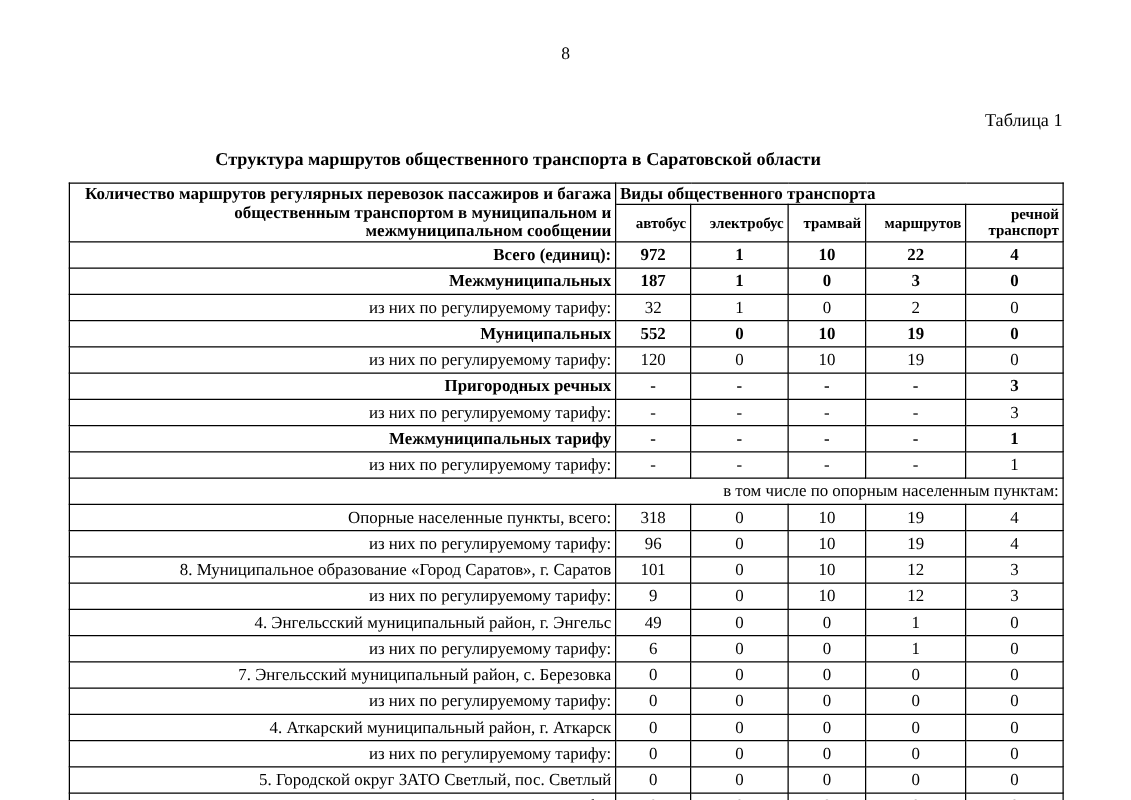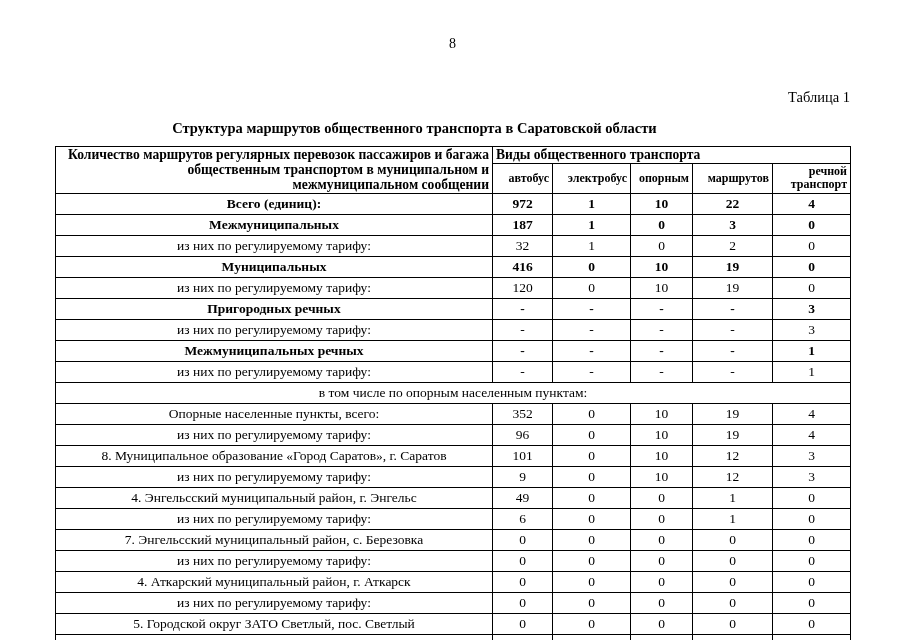--- a/index.html
+++ b/index.html
@@ -70,21 +70,21 @@
     font-weight: bold;
     font-size: 13.6px;
   }
   .sub-hdr {
     text-align: right;
     font-weight: bold;
     font-size: 12px;
     line-height: 1.08;
   }
   td.label {
-    text-align: center;
+    text-align: right;
     padding-left: 5px;
     height: 20px;
   }
   td.num {
     text-align: center;
     height: 20px;
   }
   .bold {
     font-weight: bold;
   }
@@ -121,21 +121,21 @@
         <col class="c5">
     </colgroup>
     <thead>
       <tr>
         <td class="hdr-left" rowspan="2">Количество маршрутов регулярных перевозок пассажиров и багажа общественным транспортом в муниципальном и межмуниципальном сообщении</td>
         <td class="hdr-center" colspan="5">Виды общественного транспорта</td>
       </tr>
       <tr>
         <td class="sub-hdr">автобус</td>
         <td class="sub-hdr">электробус</td>
-        <td class="sub-hdr">опорным</td>
+        <td class="sub-hdr">трамвай</td>
         <td class="sub-hdr">маршрутов</td>
         <td class="sub-hdr">речной транспорт</td>
       </tr>
     </thead>
     <tbody id="tbody">
         <tr>
           <td class="label bold">Всего (единиц):</td>
           <td class="num bold">972</td>
           <td class="num bold">1</td>
           <td class="num bold">10</td>
@@ -153,21 +153,21 @@
         <tr>
           <td class="label">из них по регулируемому тарифу:</td>
           <td class="num">32</td>
           <td class="num">1</td>
           <td class="num">0</td>
           <td class="num">2</td>
           <td class="num">0</td>
         </tr>
         <tr>
           <td class="label bold">Муниципальных</td>
-          <td class="num bold">416</td>
+          <td class="num bold">552</td>
           <td class="num bold">0</td>
           <td class="num bold">10</td>
           <td class="num bold">19</td>
           <td class="num bold">0</td>
         </tr>
         <tr>
           <td class="label">из них по регулируемому тарифу:</td>
           <td class="num">120</td>
           <td class="num">0</td>
           <td class="num">10</td>
@@ -184,41 +184,41 @@
         </tr>
         <tr>
           <td class="label">из них по регулируемому тарифу:</td>
           <td class="num">-</td>
           <td class="num">-</td>
           <td class="num">-</td>
           <td class="num">-</td>
           <td class="num">3</td>
         </tr>
         <tr>
-          <td class="label bold">Межмуниципальных речных</td>
+          <td class="label bold">Межмуниципальных тарифу</td>
           <td class="num bold">-</td>
           <td class="num bold">-</td>
           <td class="num bold">-</td>
           <td class="num bold">-</td>
           <td class="num bold">1</td>
         </tr>
         <tr>
           <td class="label">из них по регулируемому тарифу:</td>
           <td class="num">-</td>
           <td class="num">-</td>
           <td class="num">-</td>
           <td class="num">-</td>
           <td class="num">1</td>
         </tr>
         <tr>
           <td class="label full-row" colspan="6">в том числе по опорным населенным пунктам:</td>
         </tr>
         <tr>
           <td class="label">Опорные населенные пункты, всего:</td>
-          <td class="num">352</td>
+          <td class="num">318</td>
           <td class="num">0</td>
           <td class="num">10</td>
           <td class="num">19</td>
           <td class="num">4</td>
         </tr>
         <tr>
           <td class="label">из них по регулируемому тарифу:</td>
           <td class="num">96</td>
           <td class="num">0</td>
           <td class="num">10</td>

